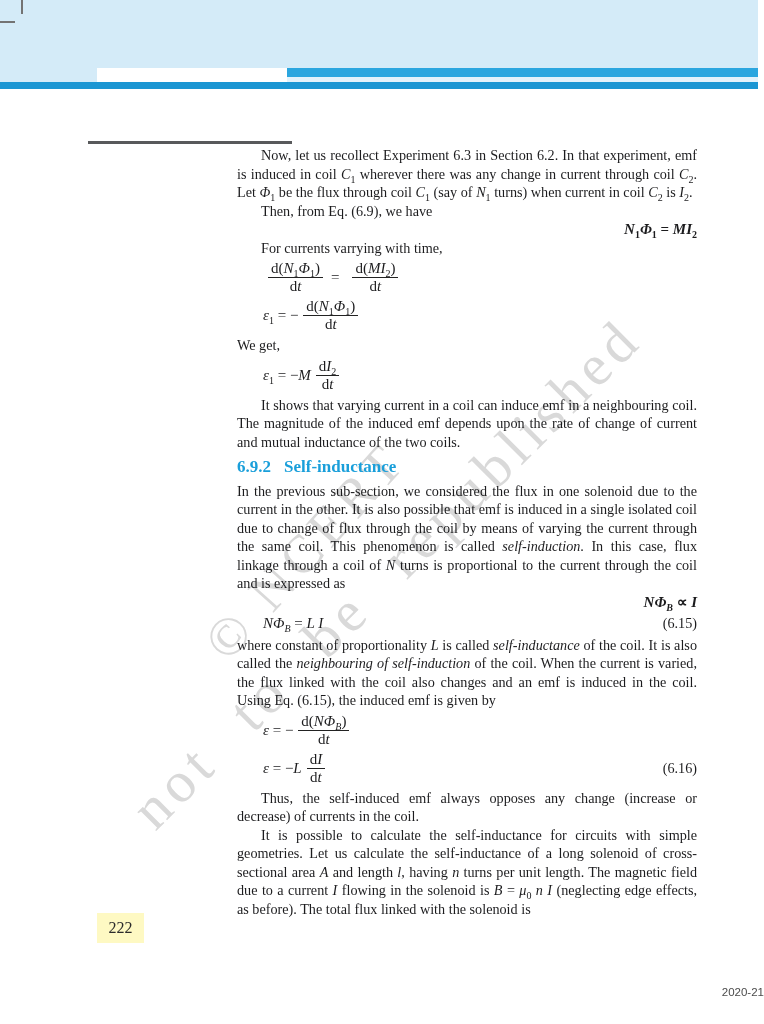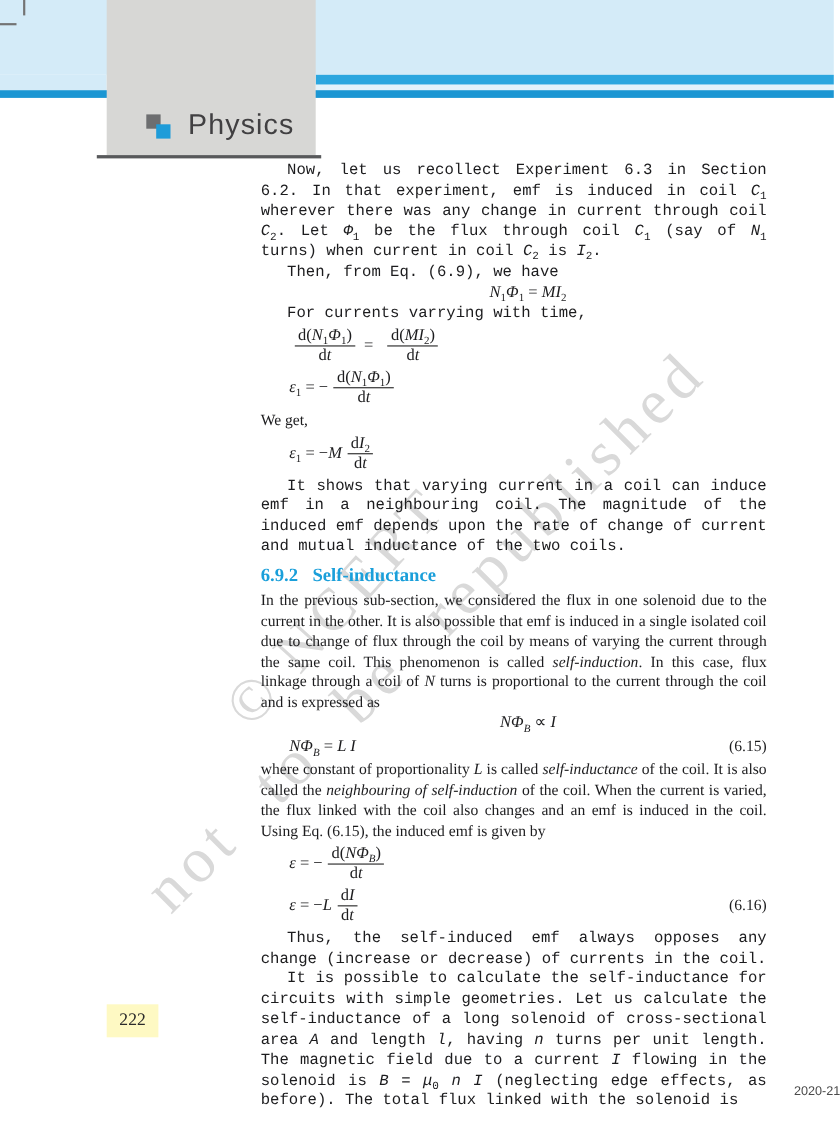--- a/index.html
+++ b/index.html
@@ -25,22 +25,22 @@
 
   
   .wm{position:absolute;z-index:1;color:#d9d9d9;white-space:nowrap;pointer-events:none;}
   .wm1{left:170px;top:520px;font-size:54px;letter-spacing:6px;transform:rotate(-48deg);}
   .wm2{left:40px;top:540px;font-size:58px;letter-spacing:6px;word-spacing:26px;transform:rotate(-45deg);}
 
   
   .content{position:absolute;left:237px;top:146px;width:460px;z-index:2;
         font-size:14.2px;line-height:18.5px;color:#1c1c1e;text-align:justify;}
   .content p{margin:0;}
-  .indent{text-indent:24px;font-family:Liberation Mono, monospace;}
-  .eq-line{margin-left:26px !important;text-align:center;font-size:15px;}
+  .indent{text-indent:24px;}
+  .eq-line{margin-left:26px !important;text-align:right;font-size:15px;font-weight:bold;}
   .eqrow{display:flex;align-items:center;margin:3px 0 3px 26px;text-align:left;font-size:15px;}
   .eqrow .mid{margin:0 8px;}
   .eqnum{margin-left:auto;font-size:14.2px;}
   .frac{display:inline-flex;flex-direction:column;align-items:center;vertical-align:middle;margin-left:5px;}
   .frac .num{line-height:17px;padding:0 3px;border-bottom:1px solid #222;}
   .frac .den{line-height:17px;padding:0 3px;}
   sub{font-size:10px;line-height:0;}
   .section-heading{margin:7px 0 5px;color:#1a9fda;font-weight:bold;font-size:17px;text-align:left;}
   .section-heading .num{margin-right:13px;margin-top:20px;}
 
@@ -57,25 +57,20 @@
 
   <div class="band"></div>
   <div class="band-left-ext"></div>
   <div class="stripe-a"></div>
   <div class="stripe-gap"></div>
   <div class="stripe-b"></div>
 
   <div class="crop-v"></div>
   <div class="crop-h"></div>
 
-  <div class="header-box">
-    <span class="sq-gray"></span>
-    <span class="sq-blue"></span>
-    <span class="physics-label">Physics</span>
-  </div>
   <div class="header-underline"></div>
 
   <div class="wm wm1">© NCERT</div>
   <div class="wm wm2">not to be republished</div>
 
   <div class="content">
     <p class="indent">Now, let us recollect Experiment 6.3 in Section 6.2. In that experiment, emf is induced in coil <i>C</i><sub>1</sub> wherever there was any change in current through coil <i>C</i><sub>2</sub>. Let <i>Φ</i><sub>1</sub> be the flux through coil <i>C</i><sub>1</sub> (say of <i>N</i><sub>1</sub> turns) when current in coil <i>C</i><sub>2</sub> is <i>I</i><sub>2</sub>.</p>
     <p class="indent">Then, from Eq. (6.9), we have</p>
     <p class="eq-line"><i>N</i><sub>1</sub><i>Φ</i><sub>1</sub> = <i>MI</i><sub>2</sub></p>
     <p class="indent">For currents varrying with time,</p>

